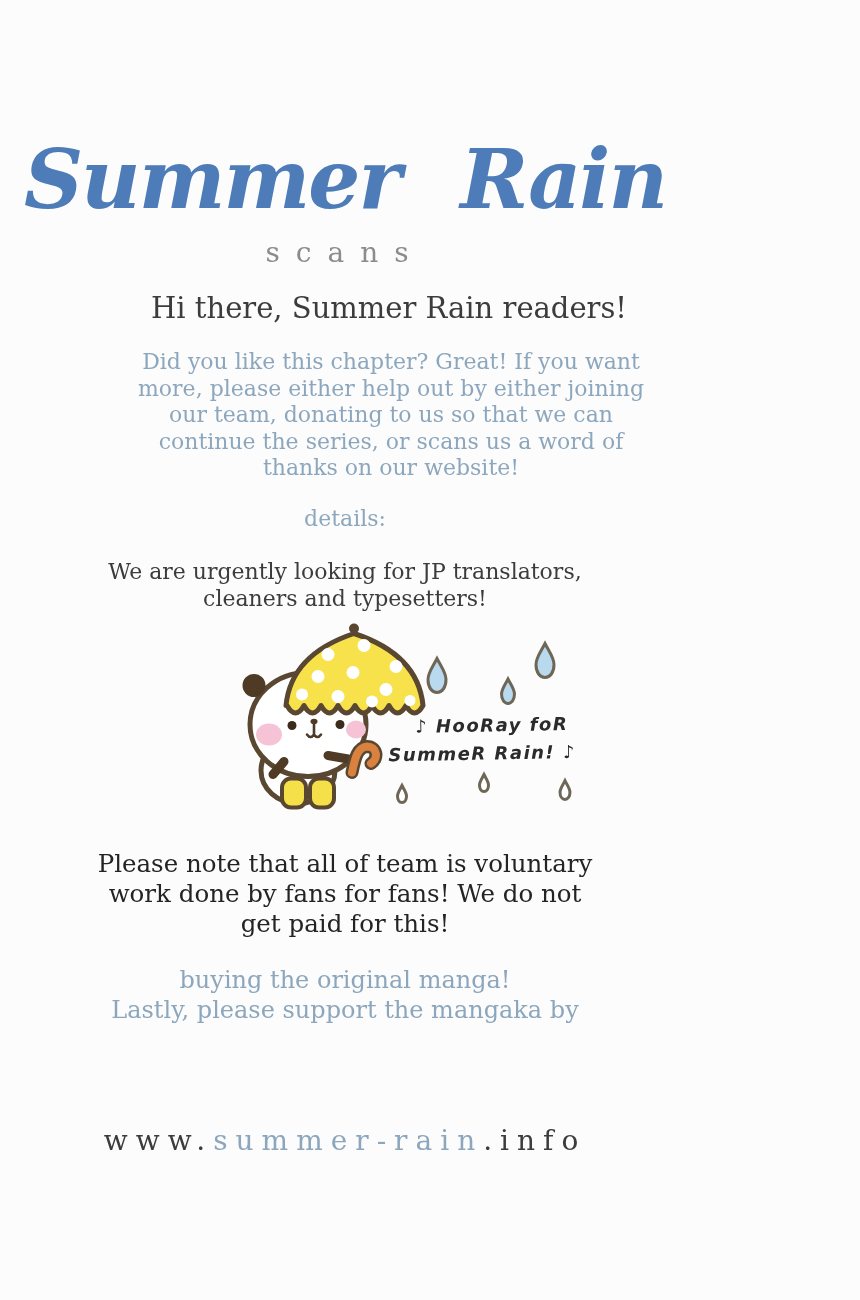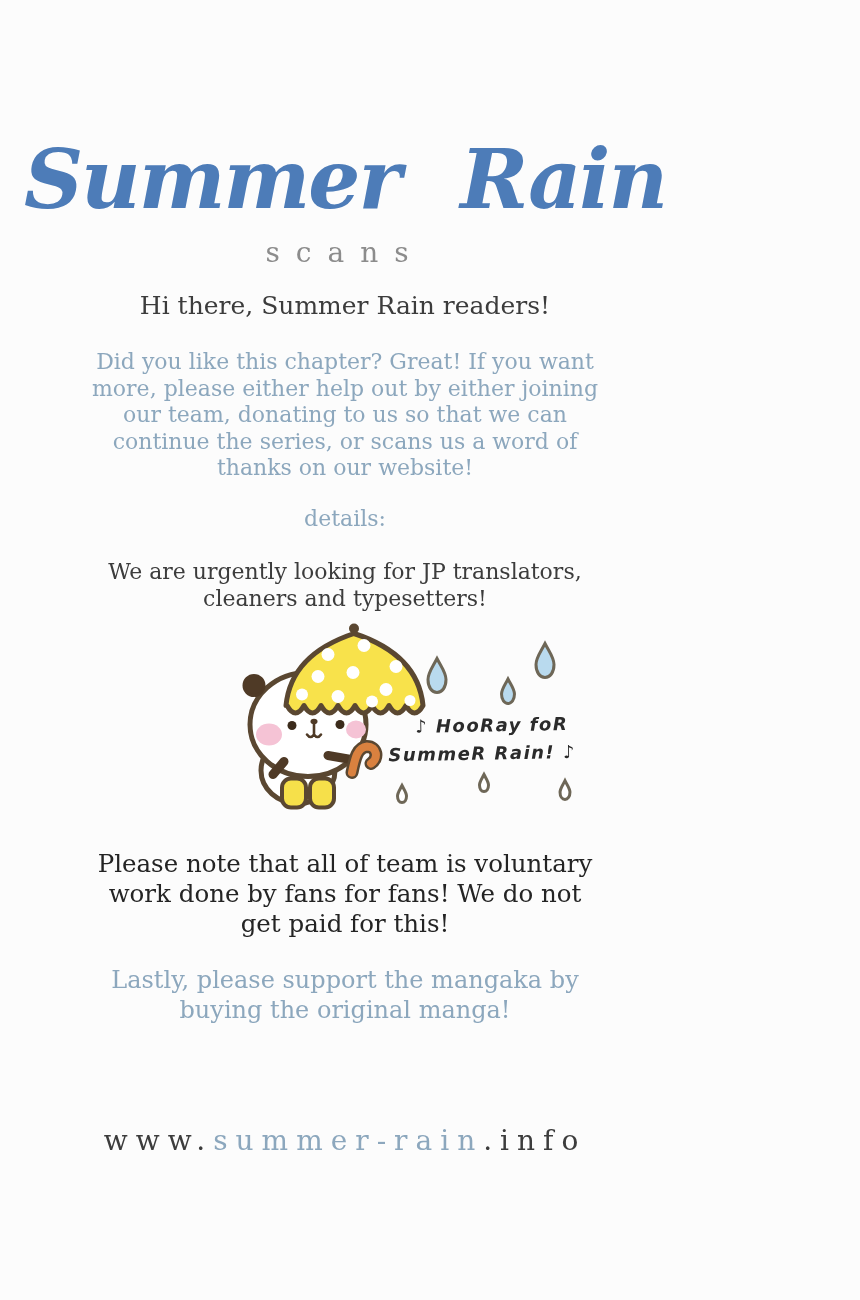--- a/index.html
+++ b/index.html
@@ -24,26 +24,27 @@
   }
   .subtitle{
     top:236px;
     font-size:28px;
     color:var(--subtitle-gray);
     letter-spacing:16px;
     box-sizing:border-box;
   }
   .greeting{
     top:291px;
-    font-size:25px;
+    font-size:29px;
     color:var(--dark-text);
+    padding-left:44px;
   }
   .para{line-height:26.5px;font-size:22px;}
   .blue{color:var(--light-blue);}
-  .para-invite{top:349px;}
+  .para-invite{top:349px;margin-left:46px;}
   .para-speaking{top:506px;}
   .para-recruiting{top:559px;color:var(--dark-text);}
   .para-voluntary{
     top:849px;
     font-size:24.5px;line-height:30px;
     color:var(--voluntary-black);
   }
   .para-support{
     top:965px;
     font-size:24px;line-height:30px;
@@ -170,21 +171,21 @@
     </svg>
   </figure>
 
   <div class="abs para para-voluntary">
     <div>Please note that all of team is voluntary</div>
     <div>work done by fans for fans! We do not</div>
     <div>get paid for this!</div>
   </div>
 
   <div class="abs para blue para-support">
+    <div>buying the original manga!</div>
     <div>Lastly, please support the mangaka by</div>
-    <div>buying the original manga!</div>
   </div>
 
   <div class="abs website">
     <span>www.</span><span class="blue-part">summer-rain</span><span>.info</span>
   </div>
 
 </div>
 
 </body></html>

